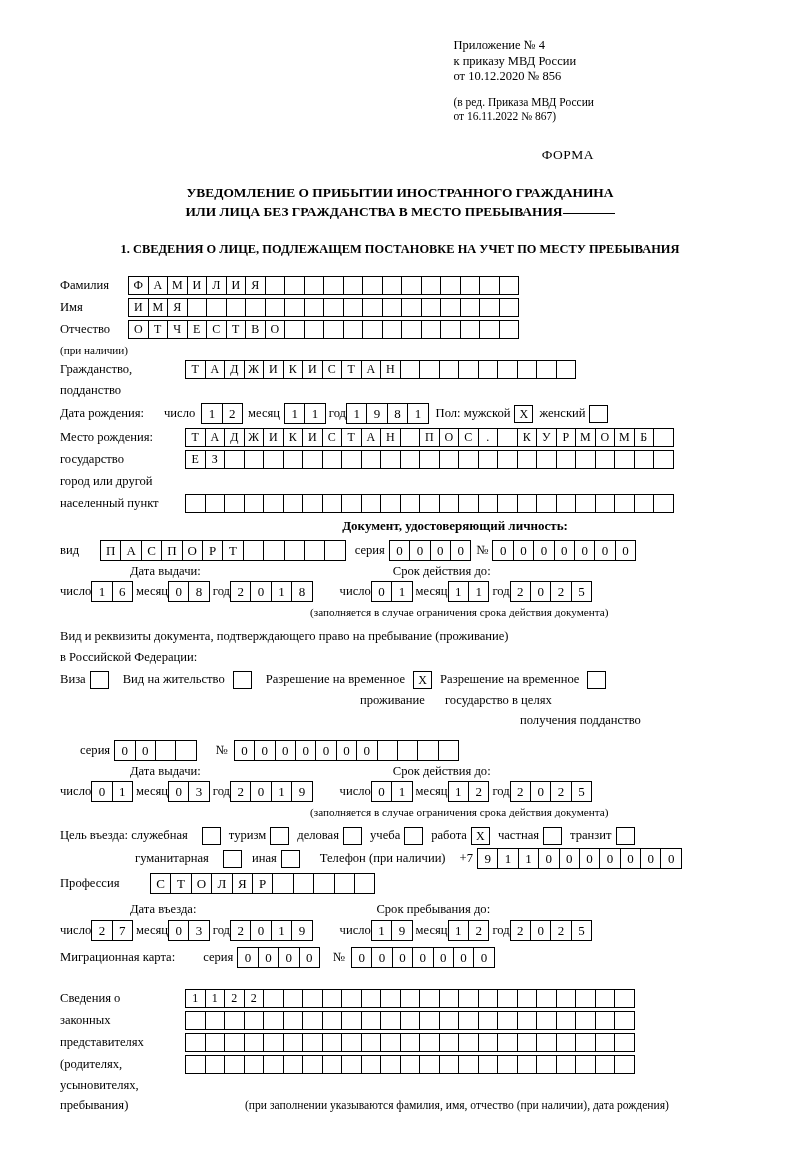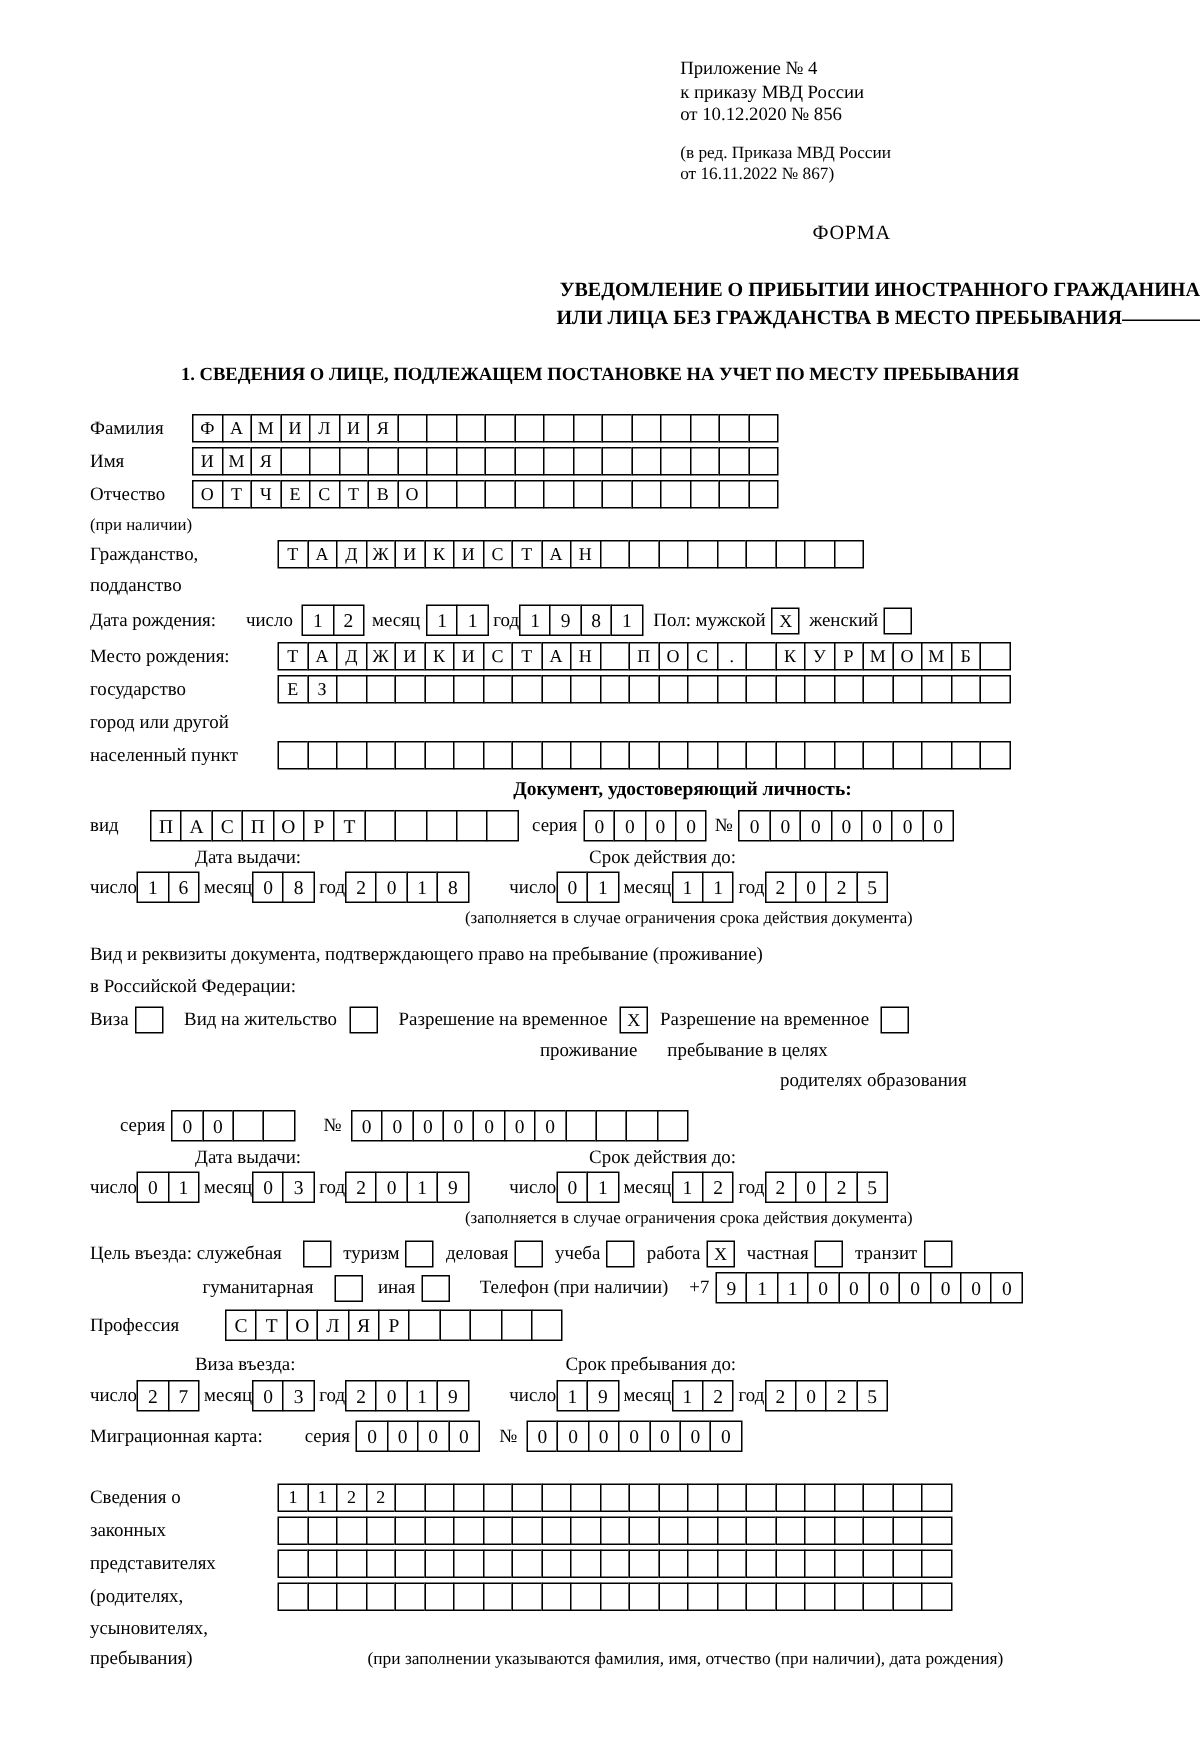--- a/index.html
+++ b/index.html
@@ -45,21 +45,21 @@
     font-weight: normal;
     font-size: 13.5px;
     letter-spacing: 0.5px;
   }
 
   .title {
     position: absolute;
     top: 183px;
     left: 0;
     width: 800px;
-    text-align: right;
+    text-align: center;
     font-weight: bold;
     font-size: 13.4px;
     line-height: 1.45;
   }
   .title .l2 .blank {
     display: inline-block;
     width: 52px;
     border-bottom: 1px solid #000;
     vertical-align: 2px;
   }
@@ -544,25 +544,25 @@
       <span>Разрешение на временное</span>
       <span class="sp8"></span>
       <span class="boxes">
           <span class="bx chk"></span>
         </span>
     </div>
     <div class="row" style="min-height:19px">
       <span style="display:inline-block;width:300px"></span>
       <span>проживание</span>
       <span class="sp20"></span>
-      <span>пребывание в целях</span>
+      <span>государство в целях</span>
     </div>
     <div class="row" style="min-height:19px">
       <span style="display:inline-block;width:460px"></span>
-      <span>родителях образования</span>
+      <span>получения подданство</span>
     </div>
 
     <div class="row" style="margin-top:10px">
       <span class="sp20"></span>
       <span>серия</span>
       <span class="sp4"></span>
       <span class="boxes">
           <span class="bx">0</span>
           <span class="bx">0</span>
           <span class="bx"></span>
@@ -727,21 +727,21 @@
           <span class="bx"></span>
           <span class="bx"></span>
           <span class="bx"></span>
           <span class="bx"></span>
           <span class="bx"></span>
         </span>
     </div>
 
     <div class="row" style="min-height:19px;margin-top:6px">
       <span style="display:inline-block;width:70px"></span>
-      <span>Виза въезда:</span>
+      <span>Дата въезда:</span>
       <span style="display:inline-block;width:180px"></span>
       <span>Срок пребывания до:</span>
     </div>
 
     <div class="row">
       <span>число</span>
       <span class="boxes">
           <span class="bx">2</span>
           <span class="bx">7</span>
         </span>

